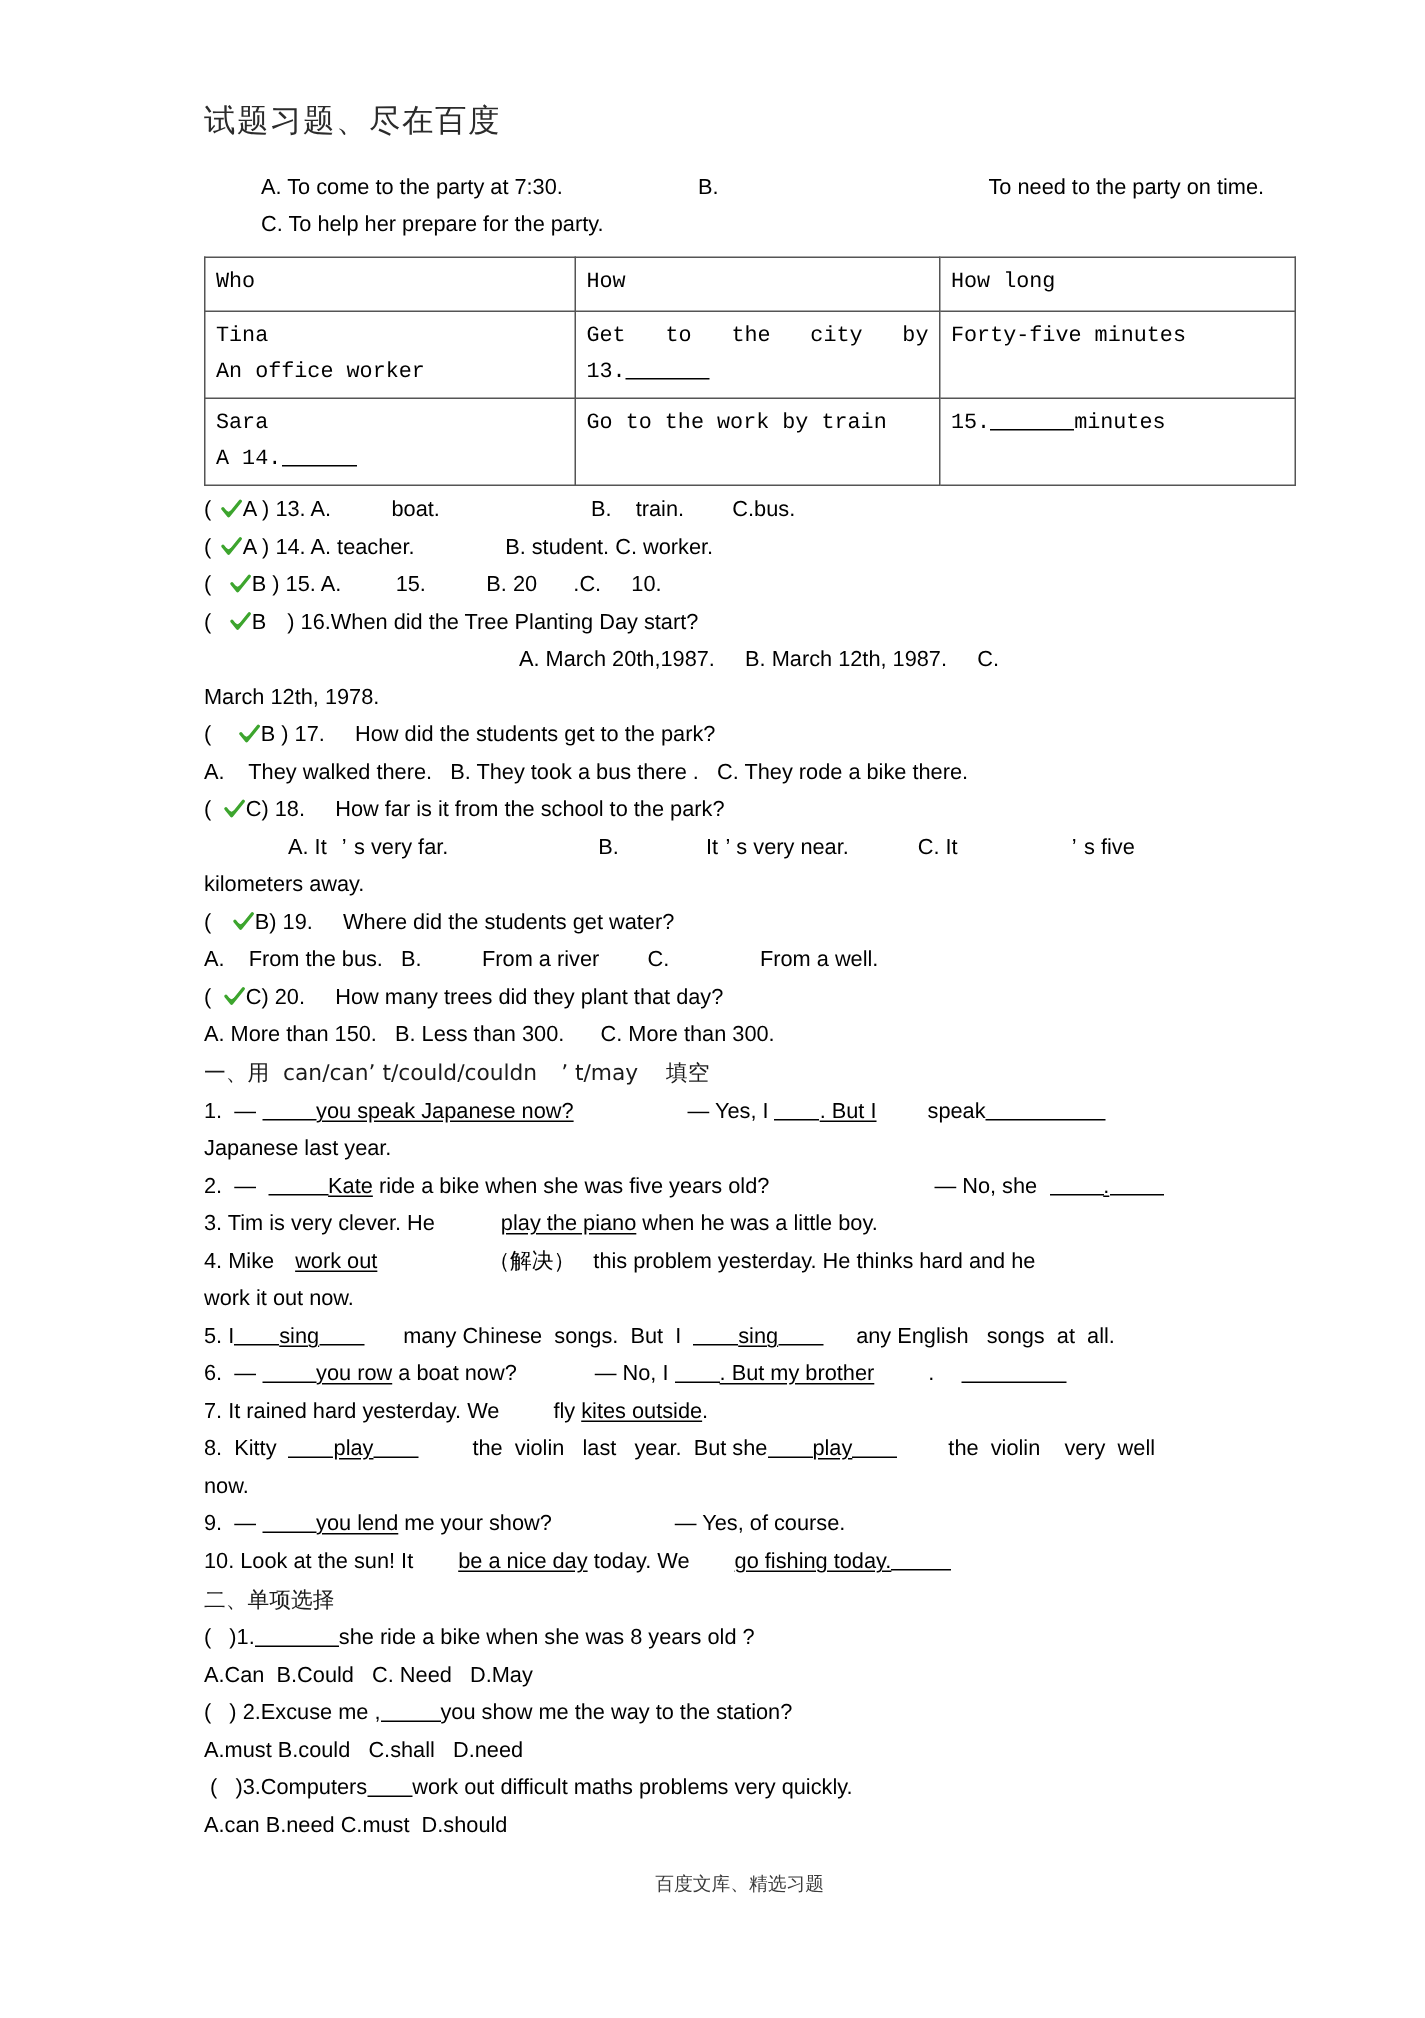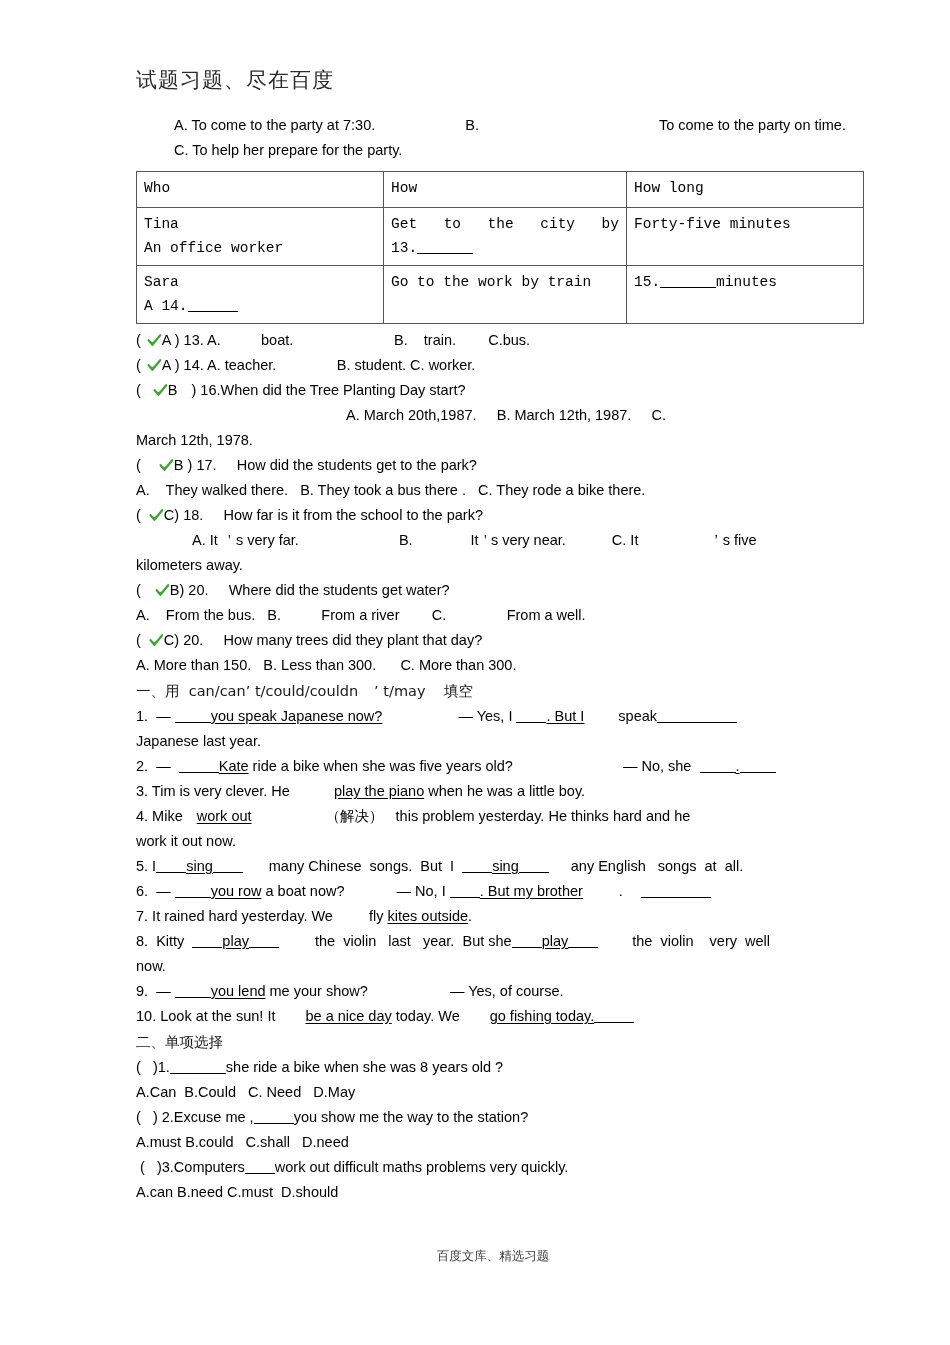--- a/index.html
+++ b/index.html
@@ -126,21 +126,21 @@
 </style>
 </head>
 <body>
 
 <div class="page">
 
   <div class="doc-header">试题习题、尽在百度</div>
 
   <div class="body-block">
 
-    <div class="ln"><span class="sp" style="margin-left:38px"></span><span>A. To come to the party at 7:30.</span><span class="sp" style="width:90px"></span><span>B.</span><span class="sp" style="width:180px"></span><span>To come to the party on time.</span></div>
+    <div class="ln"><span class="sp" style="margin-left:38px"></span><span>A. To come to the party at 7:30.</span><span class="sp" style="width:90px"></span><span>B.</span><span class="sp" style="width:180px"></span><span>To need to the party on time.</span></div>
     <div class="ln"><span class="sp" style="margin-left:38px"></span><span>C. To help her prepare for the party.</span></div>
 
     <div class="tbl-wrap">
       <table class="info-table">
         <tbody>
             <tr class="head">
           <td class="col-a">Who</td>
           <td class="col-b">How</td>
           <td class="col-c">How long</td>
         </tr>
@@ -176,20 +176,24 @@
     <div class="qline">(<span class="sp" style="width:6px"></span><span class="chk"><svg width="15" height="15" viewBox="0 0 15 15">
             <path d="M2.2 7.6 L5.3 11.4 L12.6 2.6 L11.0 6.0 L5.4 9.2 Z" fill="#3da52e"></path>
             <path d="M1.6 7.2 L5.4 11.8 L13.2 2.2" stroke="#3da52e" stroke-width="2.2" fill="none" stroke-linecap="round" stroke-linejoin="round"></path>
           </svg></span><span>A</span> ) <span>13.</span> <span>A.          boat.                         B.    train.        C.bus.</span></div>
 
     <div class="qline">(<span class="sp" style="width:6px"></span><span class="chk"><svg width="15" height="15" viewBox="0 0 15 15">
             <path d="M2.2 7.6 L5.3 11.4 L12.6 2.6 L11.0 6.0 L5.4 9.2 Z" fill="#3da52e"></path>
             <path d="M1.6 7.2 L5.4 11.8 L13.2 2.2" stroke="#3da52e" stroke-width="2.2" fill="none" stroke-linecap="round" stroke-linejoin="round"></path>
           </svg></span><span>A</span> ) <span>14.</span> <span>A. teacher.               B. student. C. worker.</span></div>
 
+    <div class="qline">(<span class="sp" style="width:12px"></span><span class="chk"><svg width="15" height="15" viewBox="0 0 15 15">
+            <path d="M2.2 7.6 L5.3 11.4 L12.6 2.6 L11.0 6.0 L5.4 9.2 Z" fill="#3da52e"></path>
+            <path d="M1.6 7.2 L5.4 11.8 L13.2 2.2" stroke="#3da52e" stroke-width="2.2" fill="none" stroke-linecap="round" stroke-linejoin="round"></path>
+          </svg></span><span>B</span> ) <span>15.</span> <span>A.         15.          B. 20      .C.     10.</span></div>
 
     <div class="qline">(<span class="sp" style="width:12px"></span><span class="chk"><svg width="15" height="15" viewBox="0 0 15 15">
             <path d="M2.2 7.6 L5.3 11.4 L12.6 2.6 L11.0 6.0 L5.4 9.2 Z" fill="#3da52e"></path>
             <path d="M1.6 7.2 L5.4 11.8 L13.2 2.2" stroke="#3da52e" stroke-width="2.2" fill="none" stroke-linecap="round" stroke-linejoin="round"></path>
           </svg></span><span>B</span><span class="sp" style="width:14px"></span><span>) 16.When did the Tree Planting Day start?</span></div>
     <div class="qline"><span class="sp" style="width:210px"></span><span>A. March 20th,1987.     B. March 12th, 1987.     C.</span></div>
     <div class="qline"><span>March 12th, 1978.</span></div>
 
     <div class="qline">(<span class="sp" style="width:18px"></span><span class="chk"><svg width="15" height="15" viewBox="0 0 15 15">
             <path d="M2.2 7.6 L5.3 11.4 L12.6 2.6 L11.0 6.0 L5.4 9.2 Z" fill="#3da52e"></path>
@@ -200,21 +204,21 @@
     <div class="qline">(<span class="sp" style="width:8px"></span><span class="chk"><svg width="15" height="15" viewBox="0 0 15 15">
             <path d="M2.2 7.6 L5.3 11.4 L12.6 2.6 L11.0 6.0 L5.4 9.2 Z" fill="#3da52e"></path>
             <path d="M1.6 7.2 L5.4 11.8 L13.2 2.2" stroke="#3da52e" stroke-width="2.2" fill="none" stroke-linecap="round" stroke-linejoin="round"></path>
           </svg></span><span>C</span><span>) 18.     How far is it from the school to the park?</span></div>
     <div class="qline"><span class="sp" style="width:56px"></span><span>A. It</span><span class="sp" style="width:10px"></span><span>’</span><span class="sp" style="width:5px"></span><span>s very far.</span><span class="sp" style="width:100px"></span><span>B.</span><span class="sp" style="width:58px"></span><span>It</span><span class="sp" style="width:5px"></span><span>’</span><span class="sp" style="width:4px"></span><span>s very near.</span><span class="sp" style="width:46px"></span><span>C. It</span><span class="sp" style="width:76px"></span><span>’</span><span class="sp" style="width:5px"></span><span>s five</span></div>
     <div class="qline"><span>kilometers away.</span></div>
 
     <div class="qline">(<span class="sp" style="width:14px"></span><span class="chk"><svg width="15" height="15" viewBox="0 0 15 15">
             <path d="M2.2 7.6 L5.3 11.4 L12.6 2.6 L11.0 6.0 L5.4 9.2 Z" fill="#3da52e"></path>
             <path d="M1.6 7.2 L5.4 11.8 L13.2 2.2" stroke="#3da52e" stroke-width="2.2" fill="none" stroke-linecap="round" stroke-linejoin="round"></path>
-          </svg></span><span>B</span><span>) 20.     Where did the students get water?</span></div>
+          </svg></span><span>B</span><span>) 19.     Where did the students get water?</span></div>
     <div class="qline"><span>A.    From the bus.   B.          From a river        C.               From a well.</span></div>
 
     <div class="qline">(<span class="sp" style="width:8px"></span><span class="chk"><svg width="15" height="15" viewBox="0 0 15 15">
             <path d="M2.2 7.6 L5.3 11.4 L12.6 2.6 L11.0 6.0 L5.4 9.2 Z" fill="#3da52e"></path>
             <path d="M1.6 7.2 L5.4 11.8 L13.2 2.2" stroke="#3da52e" stroke-width="2.2" fill="none" stroke-linecap="round" stroke-linejoin="round"></path>
           </svg></span><span>C</span><span>) 20.     How many trees did they plant that day?</span></div>
     <div class="qline"><span>A. More than 150.   B. Less than 300.      C. More than 300.</span></div>
 
     <div class="sec-head"><span>一、用  can/can</span><span>’</span><span> t/could/couldn</span><span class="sp" style="width:16px"></span><span>’</span><span> t/may    填空</span></div>
 

